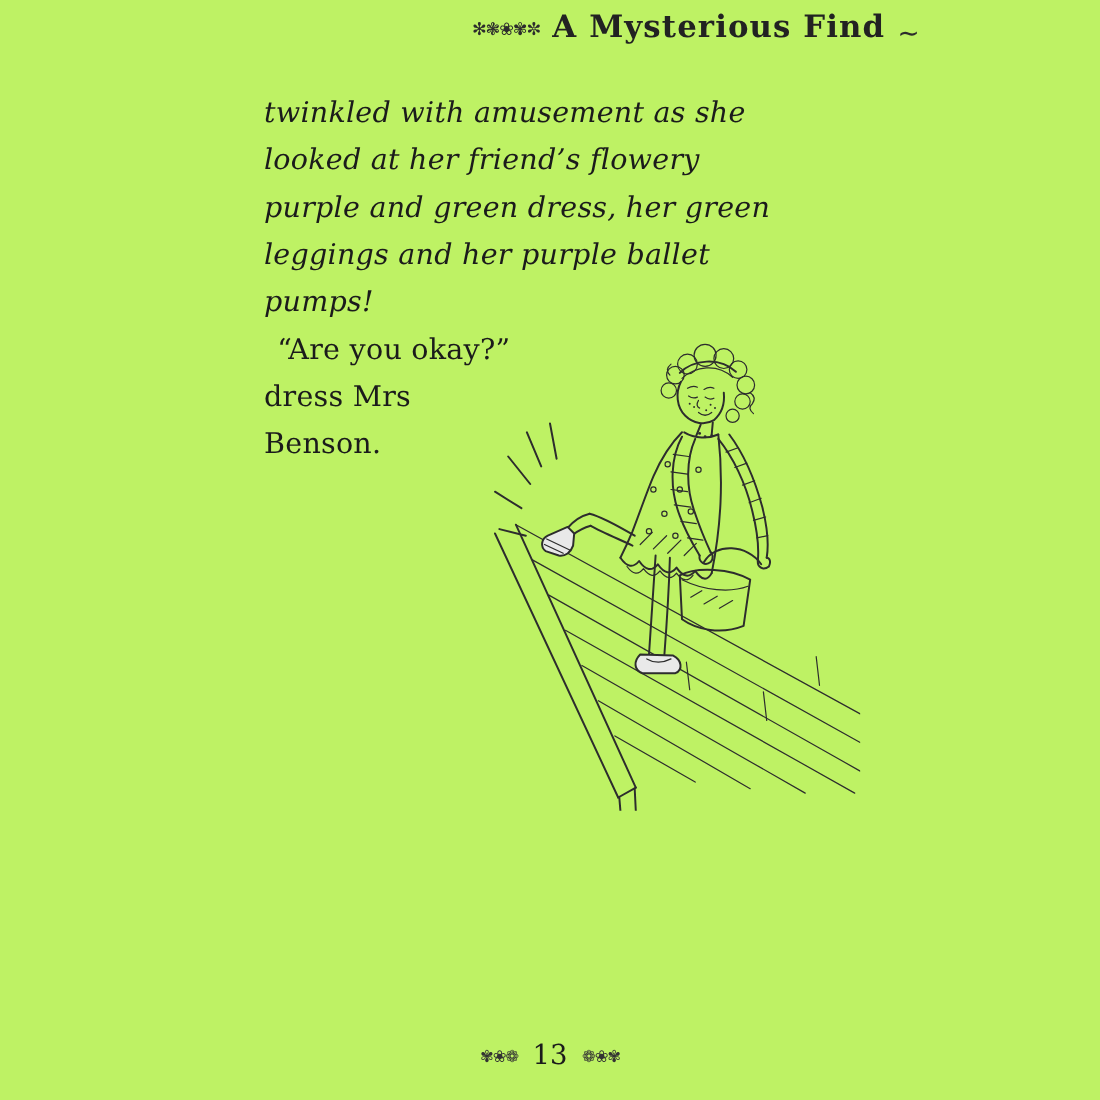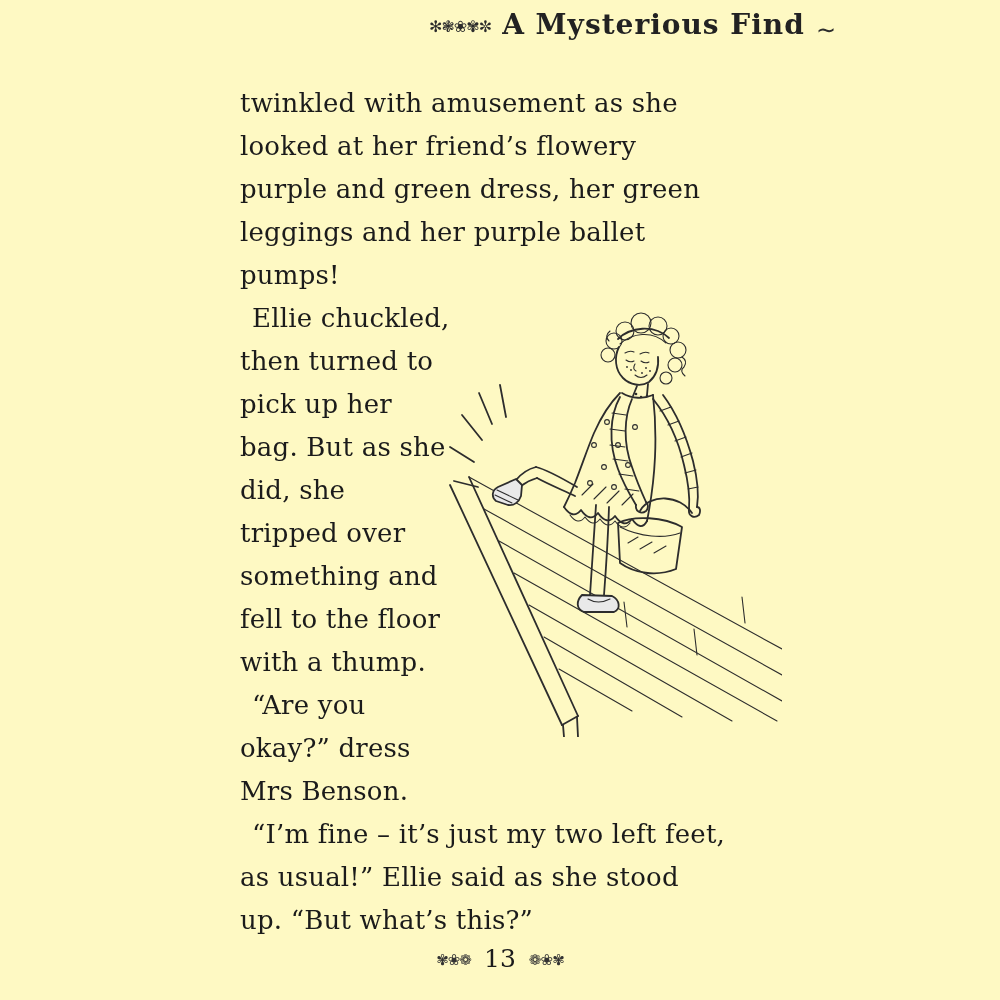--- a/index.html
+++ b/index.html
@@ -9,21 +9,21 @@
     width: 1000px;
     height: 1000px;
     font-family: "DejaVu Serif", serif;
     color: #1b1b1b;
   }
   .page {
     position: relative;
     width: 1000px;
     height: 1000px;
     overflow: hidden;
-    background: #fef9c3;
+    background: #bef264;
   }
   
   .chapter-header {
     position: absolute;
     top: 8px;
     left: 0;
     width: 100%;
     box-sizing: border-box;
     padding-left: 265px;
     text-align: center;
@@ -59,20 +59,21 @@
     font-size: 26px;
     line-height: 43px;
     letter-spacing: 0.2px;
   }
   .text-block p {
     margin: 0;
     text-indent: 12px;
   }
   .text-block p.first {
     text-indent: 0;
+    font-style: italic;
   }
   
   .illo-float {
     float: right;
     width: 280px;
     height: 490px;
     shape-outside: polygon(70px 0px, 70px 44px, 10px 100px, 0px 490px, 280px 490px, 280px 0px);
     shape-margin: 8px;
     position: relative;
   }
@@ -211,23 +212,21 @@
           <circle class="thin" cx="172" cy="44" r="8"></circle>
           <circle class="thin" cx="166" cy="58" r="7"></circle>
           <circle class="thin" cx="224" cy="81" r="6"></circle>
           <path d="M 176 42 C 188 30, 212 27, 227 41"></path>
           <path class="thin" d="M 178 47 C 190 36, 210 33, 224 46"></path>
           <path class="thin" d="M 240 60 q 6 4 2 10 q -5 4 1 9 M 168 34 q -6 5 -1 10"></path>
         </g>
       </svg>
     </div>
 
-    <p>Ellie chuckled, then turned to pick up her bag. But as she did, she tripped over something and fell to the floor with a thump.</p>
     <p>“Are you okay?” dress Mrs Benson.</p>
-    <p>“I’m fine – it’s just my two left feet, as usual!” Ellie said as she stood up. “But what’s this?”</p>
 
   </main>
 
   <footer class="page-footer">
     <span class="orn">✾❀❁</span>
     <span class="pagenum">13</span>
     <span class="orn">❁❀✾</span>
   </footer>
 
 </div>

